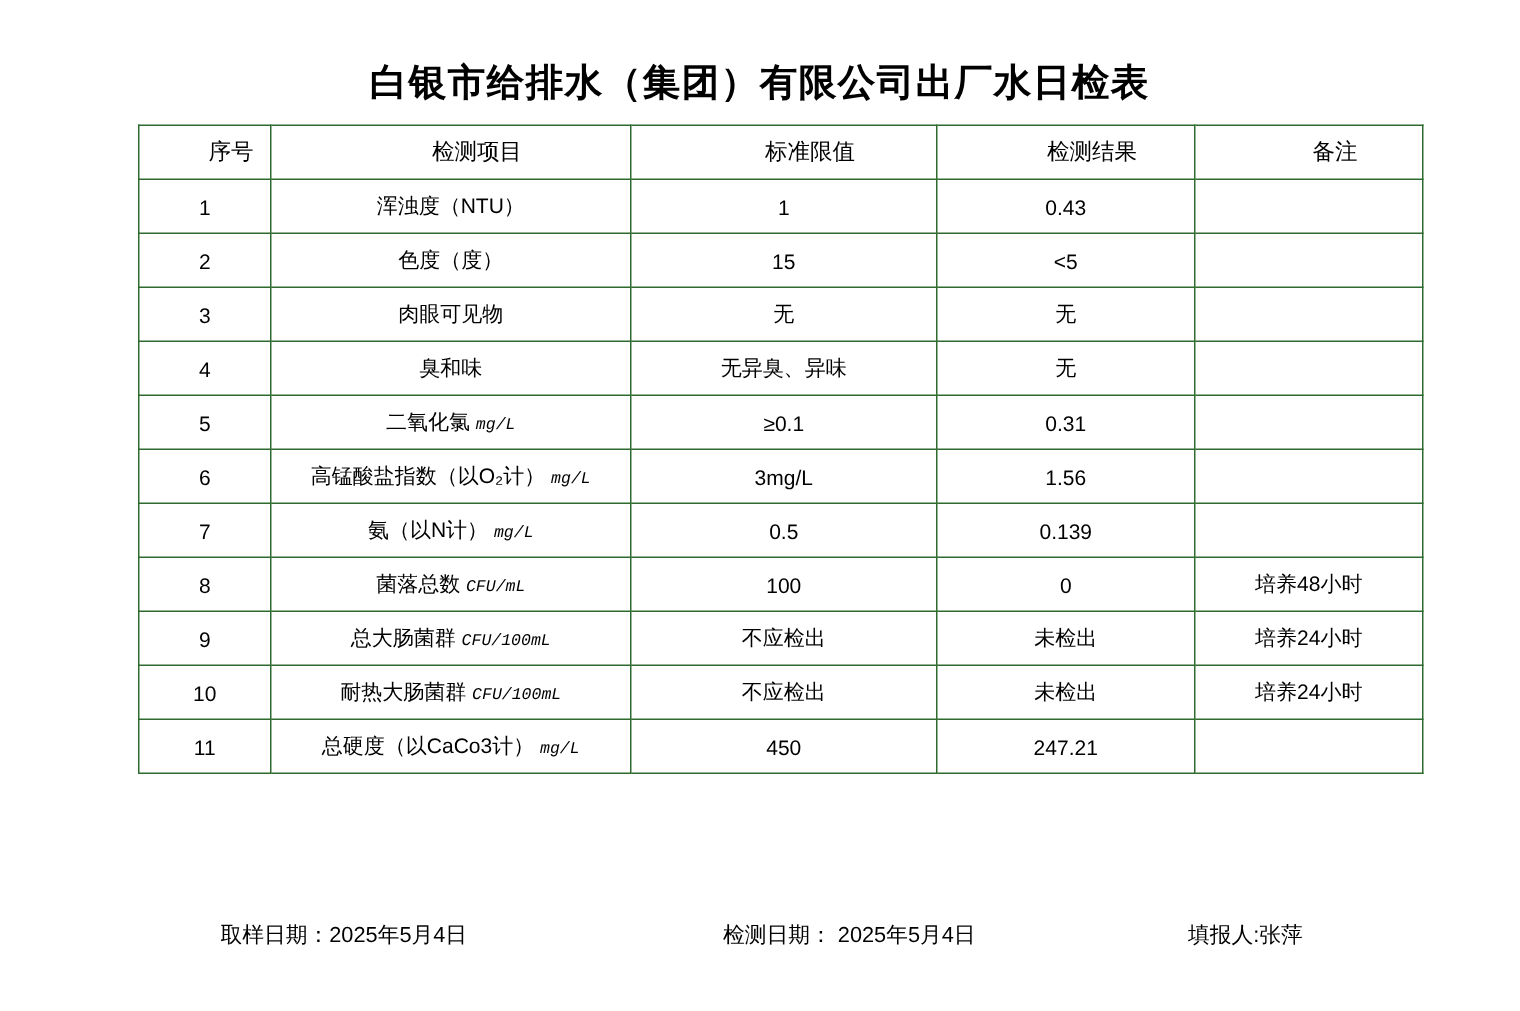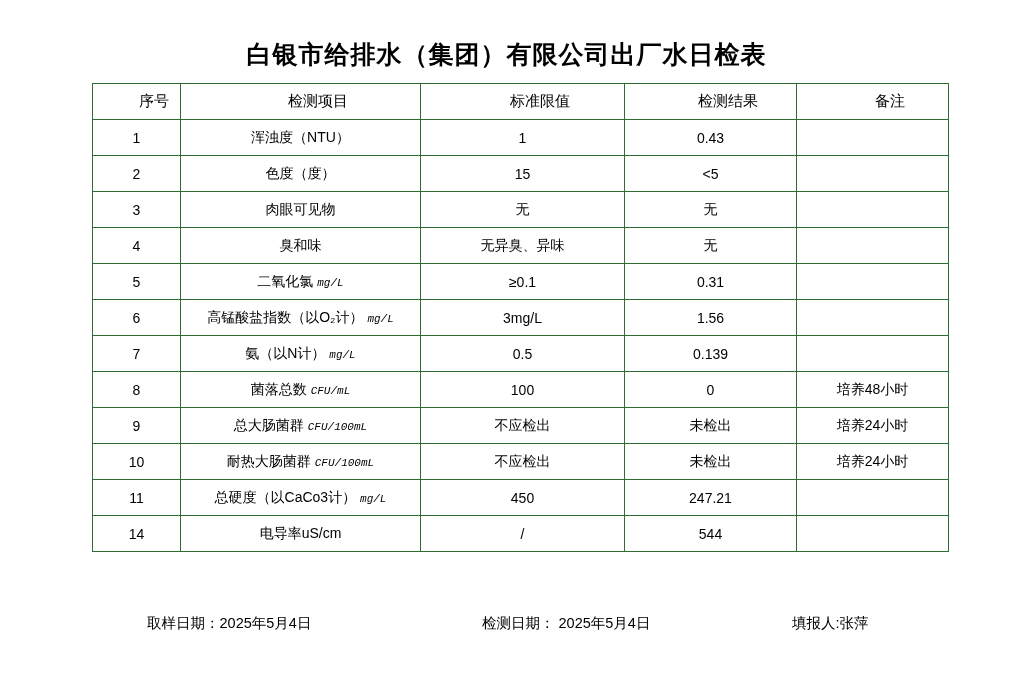--- a/index.html
+++ b/index.html
@@ -184,27 +184,20 @@
           <td>未检出</td>
           <td>培养24小时</td>
         </tr>
         <tr>
           <td>11</td>
           <td class="cell-mixed"><span>总硬度（以CaCo3计）</span> <span class="mono">mg/L</span></td>
           <td>450</td>
           <td>247.21</td>
           <td></td>
         </tr>
-        <tr>
-          <td>14</td>
-          <td class="cell-mixed"><span>电导率uS/cm</span></td>
-          <td>/</td>
-          <td>544</td>
-          <td></td>
-        </tr>
       </tbody>
   </table>
 
   <div class="footer">
     <span class="f-sample">取样日期：2025年5月4日</span>
     <span class="f-test">检测日期： 2025年5月4日</span>
     <span class="f-reporter">填报人:张萍</span>
   </div>
 
 </div>

